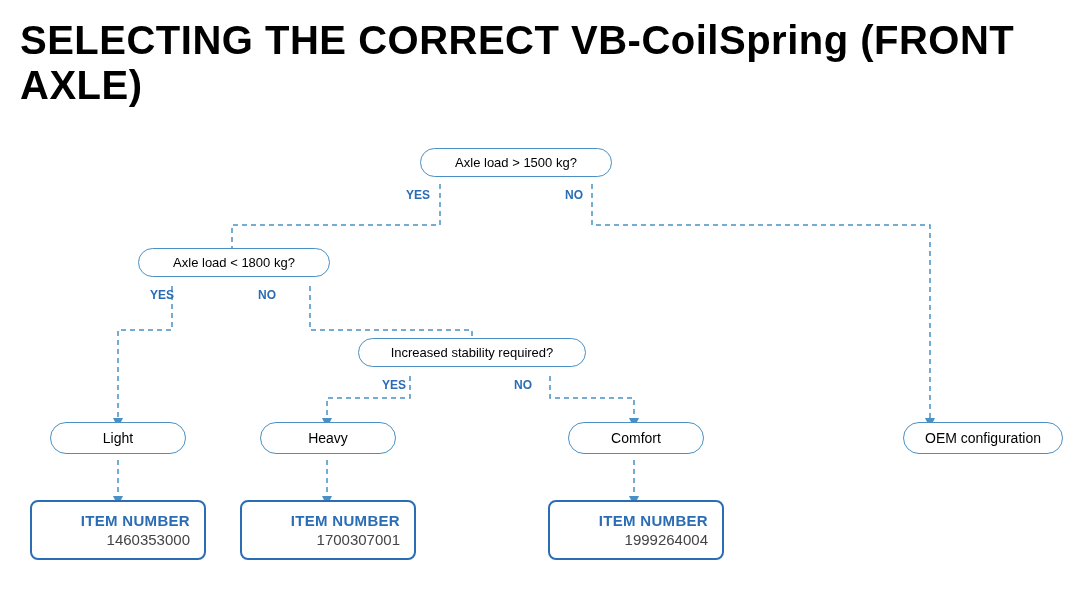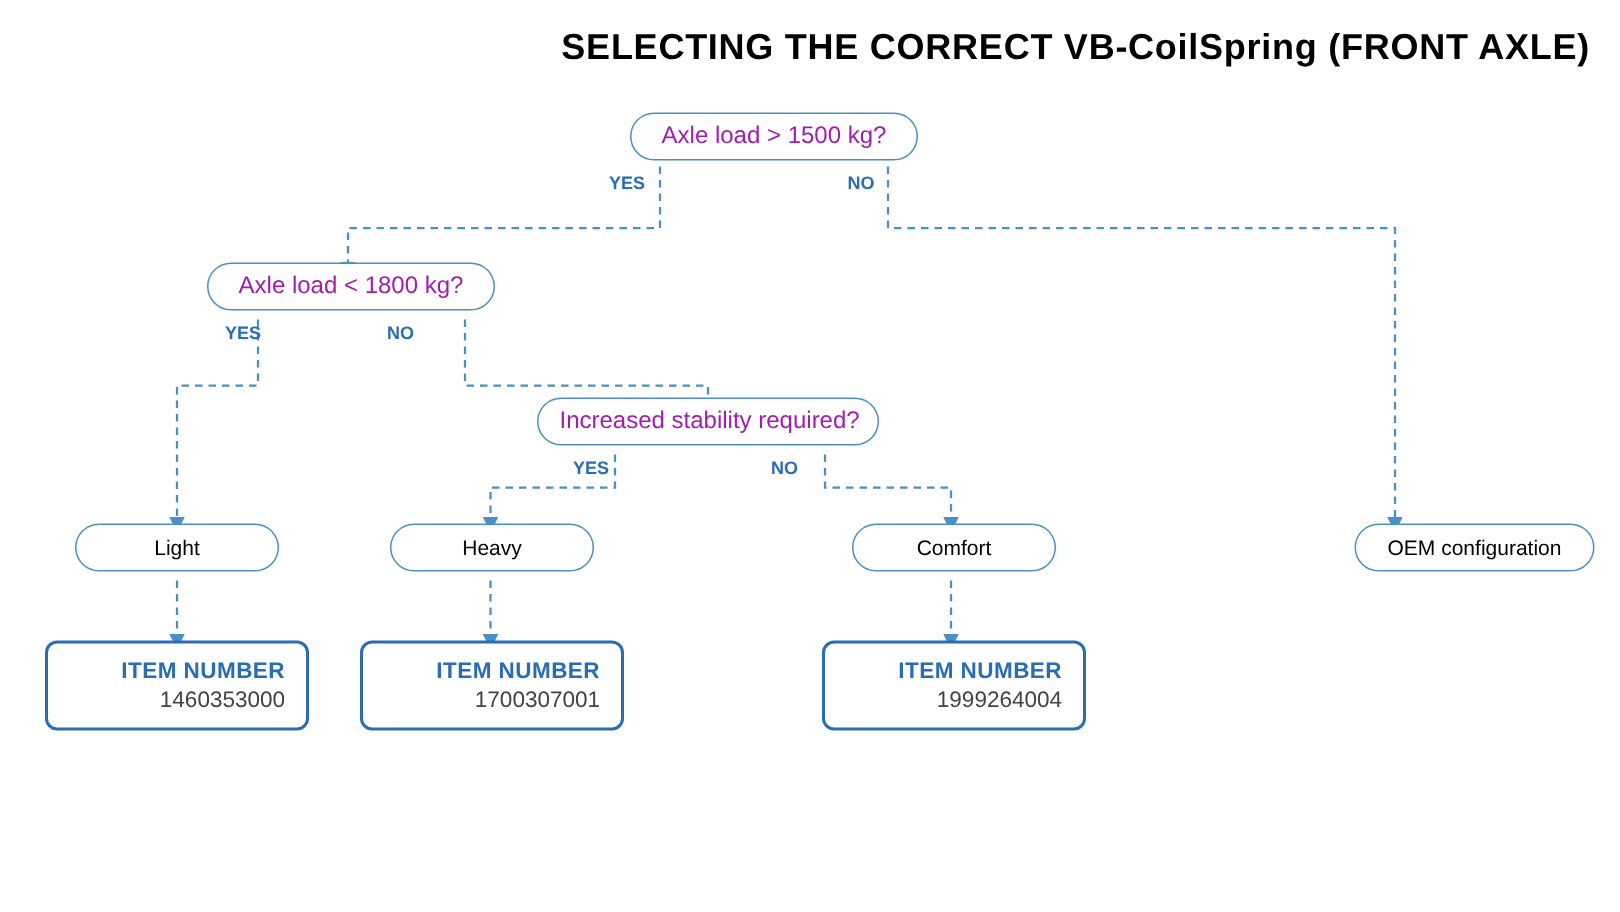--- a/index.html
+++ b/index.html
@@ -14,44 +14,44 @@
 
     .page {
       width: 1080px;
       height: 608px;
       background: #fff;
       position: relative;
       padding: 18px 20px 10px 20px;
     }
 
     .main-title {
-      font-size: 24px;
+      font-size: 40px;
       font-weight: 900;
       color: #000;
-      text-align: right;
+      text-align: left;
       letter-spacing: 0.5px;
-      margin-bottom: 11px;
+      margin-bottom: 22px;
       font-family: Arial Black, Arial, sans-serif;
     }
 
     .diagram {
       position: relative;
       width: 1040px;
       height: 430px;
       margin: 0 auto;
     }
 
     
     .decision-box {
       position: absolute;
       border: 1.5px solid #4a90c4;
       border-radius: 20px;
       background: #fff;
-      color: #a21caf;
-      font-size: 16px;
+      color: #000000;
+      font-size: 13px;
       text-align: center;
       padding: 6px 14px;
       white-space: nowrap;
     }
 
     .result-box {
       position: absolute;
       border: 1.5px solid #4a90c4;
       border-radius: 20px;
       background: #fff;

